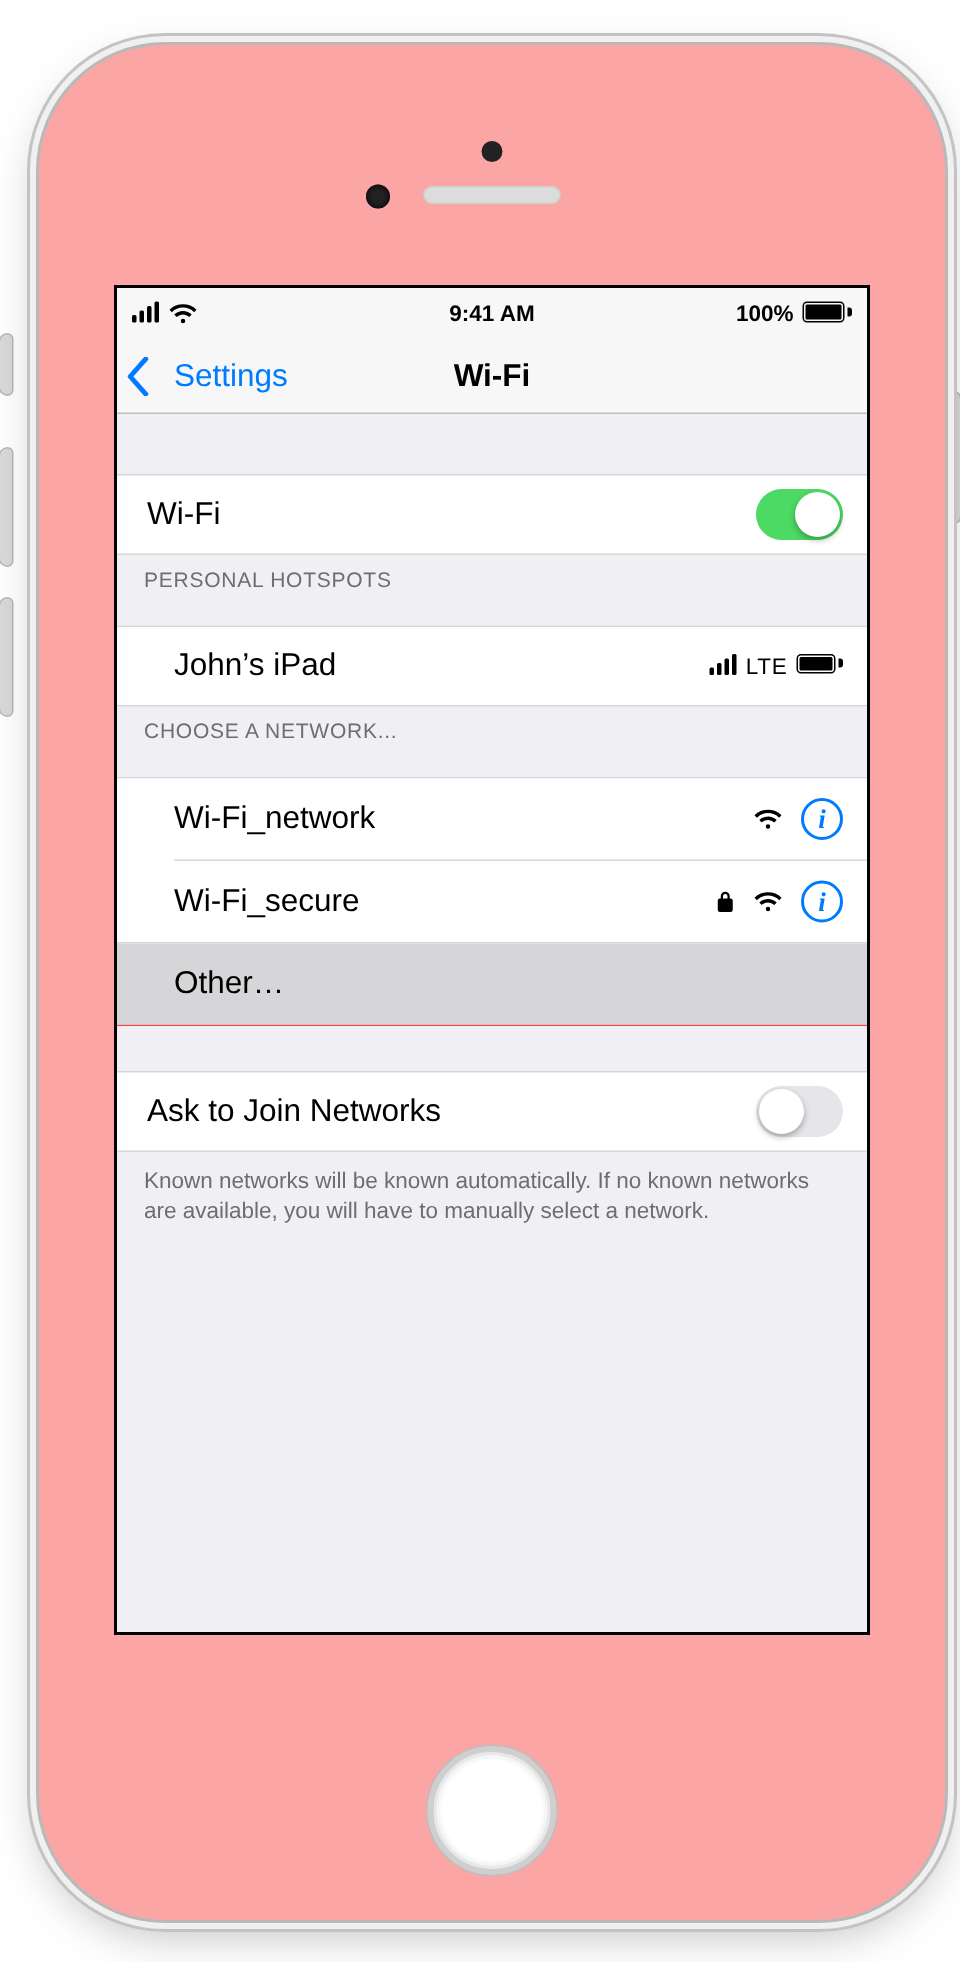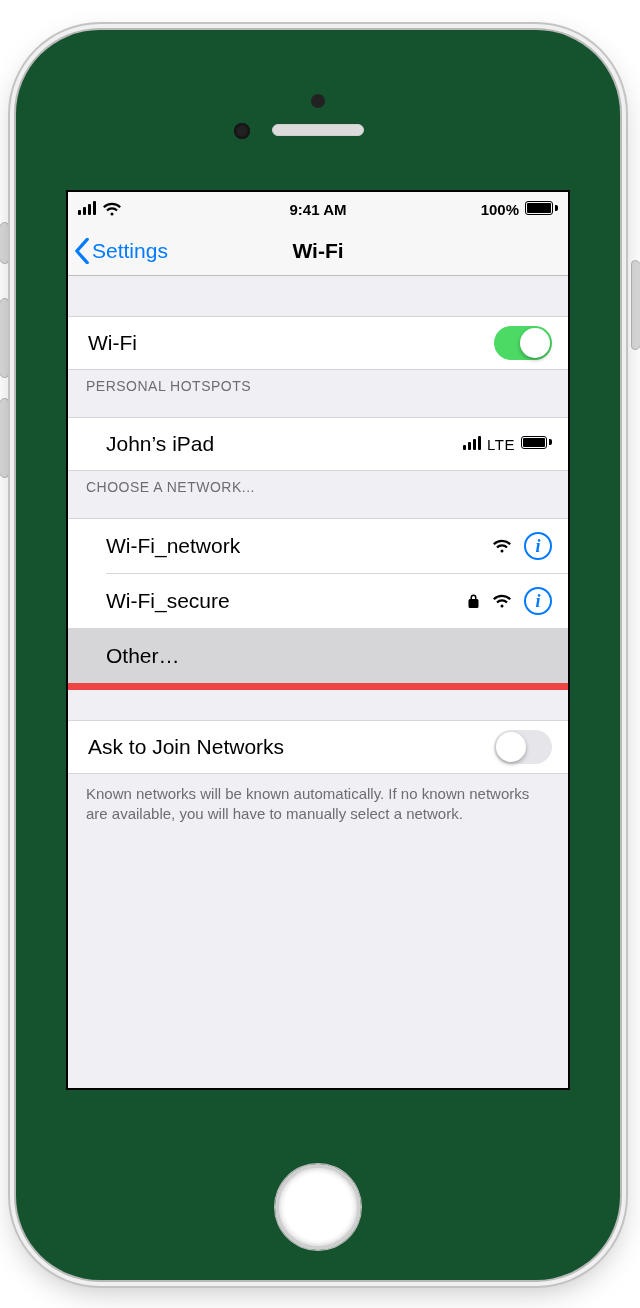--- a/index.html
+++ b/index.html
@@ -1,22 +1,22 @@
 <!DOCTYPE html>
 <html><head>
 <meta charset="utf-8">
 <style>
   * { box-sizing: border-box; -webkit-font-smoothing: antialiased; }
   html, body { margin:0; padding:0; width:640px; height:1308px; background:#fff; font-family: -apple-system, "Helvetica Neue", Helvetica, Arial, sans-serif; color:#000; }
   .stage { position:relative; width:640px; height:1308px; }
 
   
   .phone {
-    position:absolute; left:16px; top:30px; width:604px; height:1250px;
-    background:#14532d;
+    position:absolute; left:26px; top:30px; width:604px; height:1250px;
+    background:#fca5a5;
     border-radius:84px;
     box-shadow:
       0 0 0 2px #b9b9b9,
       0 0 0 6px #f0f0f0,
       0 0 0 8px #c3c3c3,
       0 10px 30px rgba(0,0,0,0.25);
   }
   
   .side-btn { position:absolute; background:#d9d9d9; border:1px solid #b7b7b7; border-radius:4px; }
   .btn-mute   { left:-1px; top:222px; width:10px; height:42px; border-top-left-radius:6px; border-bottom-left-radius:6px; }
@@ -55,38 +55,38 @@
 
   
 
   .battery { display:flex; align-items:center; gap:2px; }
   .battery .body { width:28px; height:14px; border:1.5px solid #000; border-radius:3px; position:relative; }
   .battery .fill { position:absolute; left:1px; top:1px; bottom:1px; right:1px; background:#000; border-radius:1px; }
   .battery .cap { width:3px; height:6px; background:#000; border-radius:0 2px 2px 0; }
 
   
   .nav-bar { height:50px; background:#f7f7f8; border-bottom:1px solid #bdbdc2; display:flex; align-items:center; position:relative; }
-  .nav-back { display:flex; align-items:center; gap:2px; color:#007AFF; font-size:21px; padding-left:6px; }
+  .nav-back { display:flex; align-items:center; gap:16px; color:#007AFF; font-size:21px; padding-left:6px; }
   .nav-back svg { width:16px; height:26px; }
   .nav-title { position:absolute; left:0; right:0; text-align:center; font-size:21px; font-weight:600; }
 
   
   .spacer { height:40px; }
   .spacer-sm { height:30px; }
   .section-header { font-size:14px; letter-spacing:0.5px; color:#6d6d72; padding:8px 18px 23px; text-transform:uppercase; }
 
   .cell { background:#fff; min-height:54px; display:flex; align-items:center; padding:0 16px 0 20px; border-top:1px solid #d6d6da; border-bottom:1px solid #d6d6da; font-size:21px; }
   .cell .label { flex:0 0 auto; }
   .cell .grow { flex:1; }
   .cell-indent { padding-left:38px;gap:40px; }
   .cell.selected { background:#d6d6d9; }
 
   
   .cell-divider { height:1px; background:#d6d6da; margin-left:38px; }
-  .group { background:#fff; border-top:1px solid #d6d6da; border-bottom:7px solid #ef4444; }
+  .group { background:#fff; border-top:1px solid #d6d6da; border-bottom:1px solid #ef4444; }
   .group .cell { border:none; }
 
   
   .switch { width:58px; height:34px; border-radius:34px; position:relative; background:#e5e5ea; transition:background .2s; flex:0 0 auto; }
   .switch .knob { position:absolute; width:30px; height:30px; background:#fff; border-radius:50%; top:2px; left:2px; box-shadow:0 2px 4px rgba(0,0,0,0.3); transition:left .2s; }
   .switch.on { background:#4CD964; }
   .switch.on .knob { left:26px; }
 
   
   .info-btn { width:28px; height:28px; border:2px solid #007AFF; color:#007AFF; border-radius:50%; display:flex; align-items:center; justify-content:center; font-family: Georgia, 'Times New Roman', serif; font-style:italic; font-weight:bold; font-size:18px; line-height:1; }

